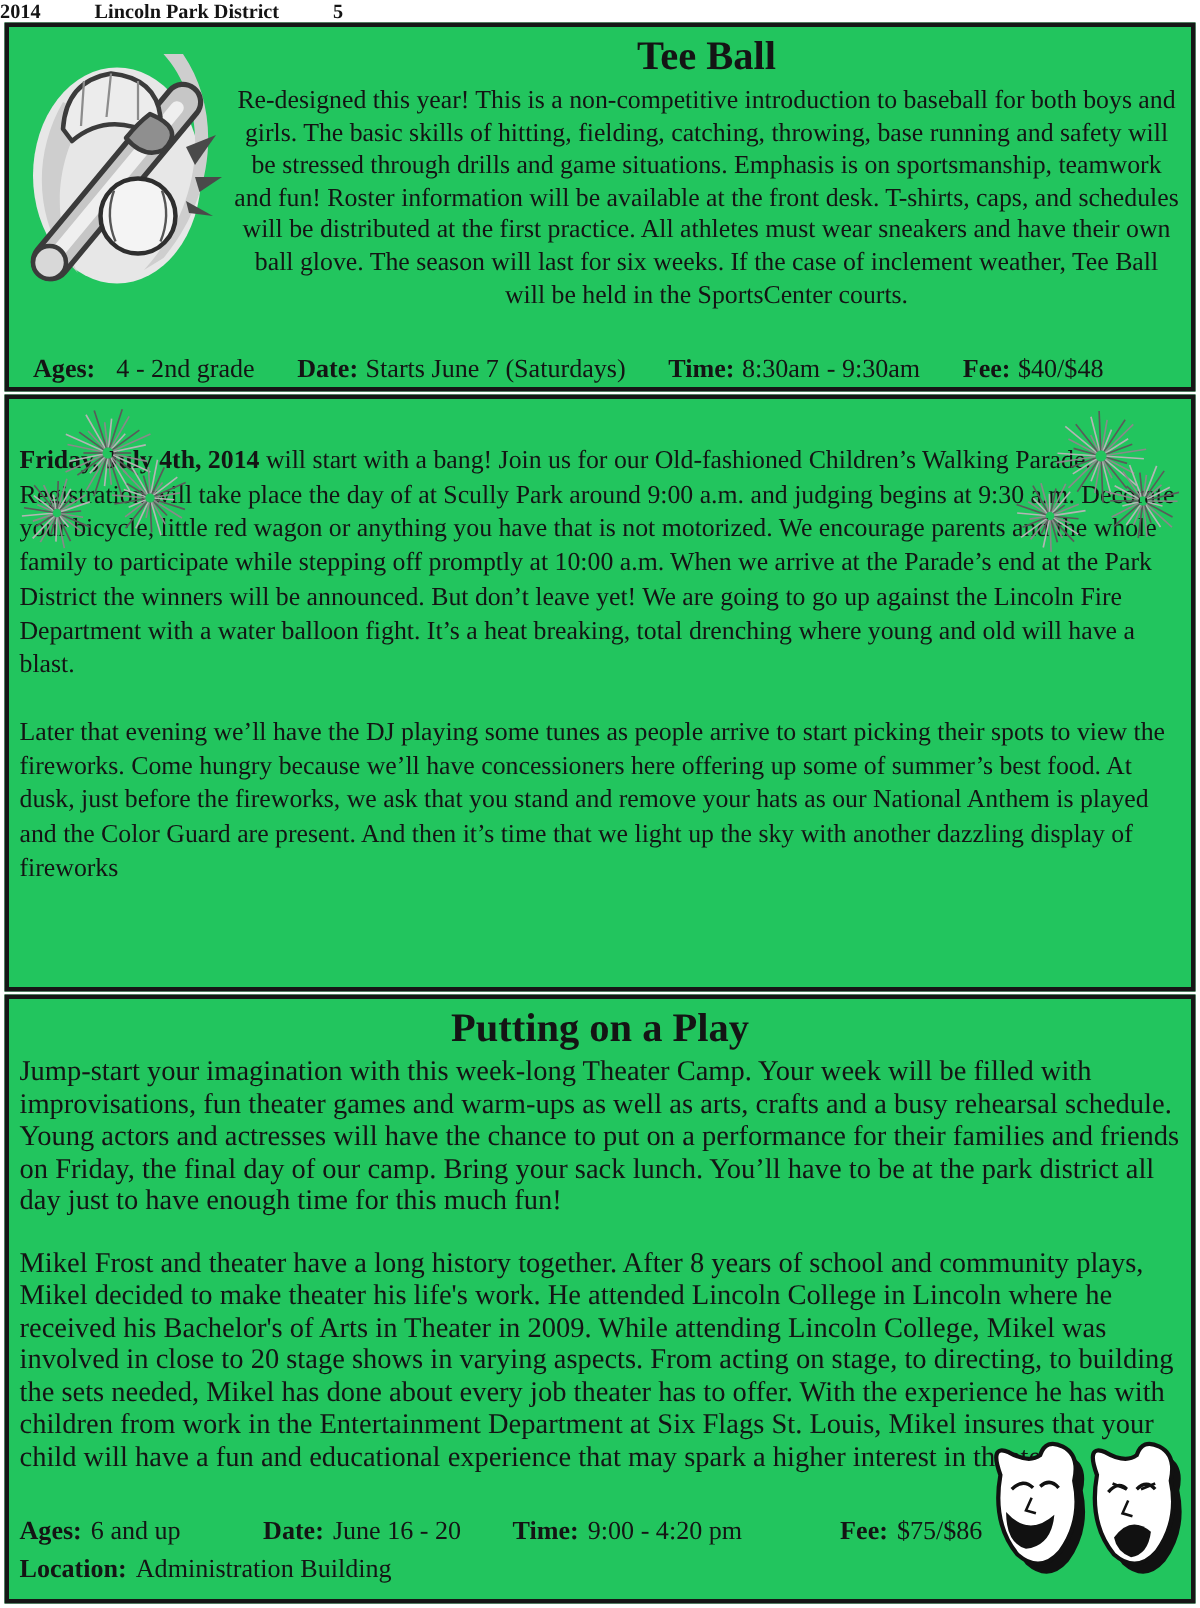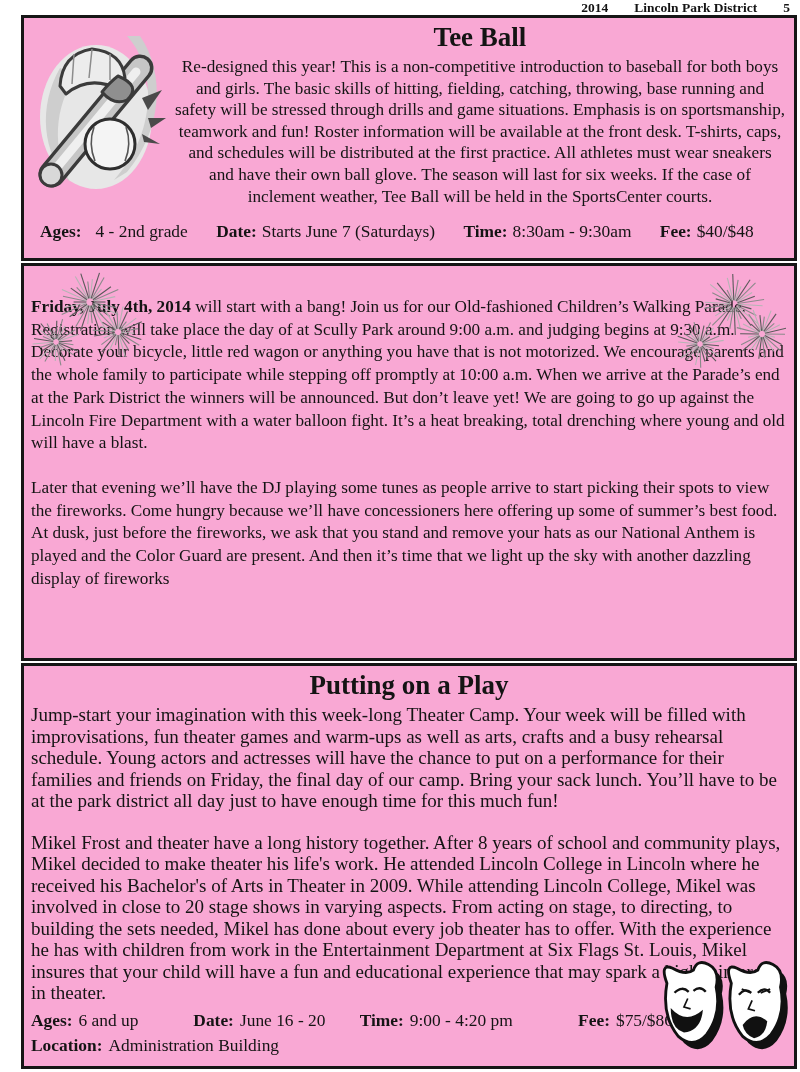--- a/index.html
+++ b/index.html
@@ -2,37 +2,37 @@
 <html><head>
 <meta charset="utf-8">
 <style>
   html,body{margin:0;padding:0;background:#fff;}
   body{
     width:800px;height:1072px;
     font-family:"Liberation Serif","DejaVu Serif",serif;
     color:#141414;position:relative;overflow:hidden;
   }
   .page-header{
-    height:14px;display:flex;justify-content:flex-end;gap:26px;
+    height:14px;display:flex;gap:36px;
     padding:1px 10px 0 0;font-weight:bold;font-size:13.5px;line-height:13px;
   }
   .box{
-    margin:0 3px 2px 21px;border:3px solid #161616;background:#f9a8d4;
+    margin:0 3px 2px 3px;border:3px solid #161616;background:#22c55e;
     position:relative;overflow:hidden;box-sizing:border-box;
   }
   #box1{height:246px;}
   #box2{height:398px;}
   #box3{height:406px;}
   .title{font-weight:bold;font-size:27px;text-align:center;line-height:31px;}
   
   .tee-row{display:flex;padding:4px 8px 0 6px;}
   .tee-art{width:136px;height:180px;flex:0 0 136px;}
   .tee-right{flex:1;padding-left:8px;}
   .tee-body{font-size:17.2px;line-height:21.6px;margin-top:3px;text-align:center;}
-  .info-line{position:absolute;left:16px;right:6px;bottom:16px;font-size:17.4px;white-space:nowrap;}
+  .info-line{position:absolute;left:16px;right:6px;bottom:2px;font-size:17.4px;white-space:nowrap;}
   .info-pair{margin-right:24px;}
   .info-pair b{margin-right:5px;}
   .info-pair.wide-gap b{margin-right:14px;}
   
   .fw{position:absolute;width:112px;height:100px;}
   .fw-left{top:6px;left:6px;}
   .fw-right{top:8px;right:8px;}
   .july-title{margin-top:10px;}
   .july-sub{font-style:italic;}
   .july-para{padding:0 7px;font-size:17.2px;line-height:22.7px;}

